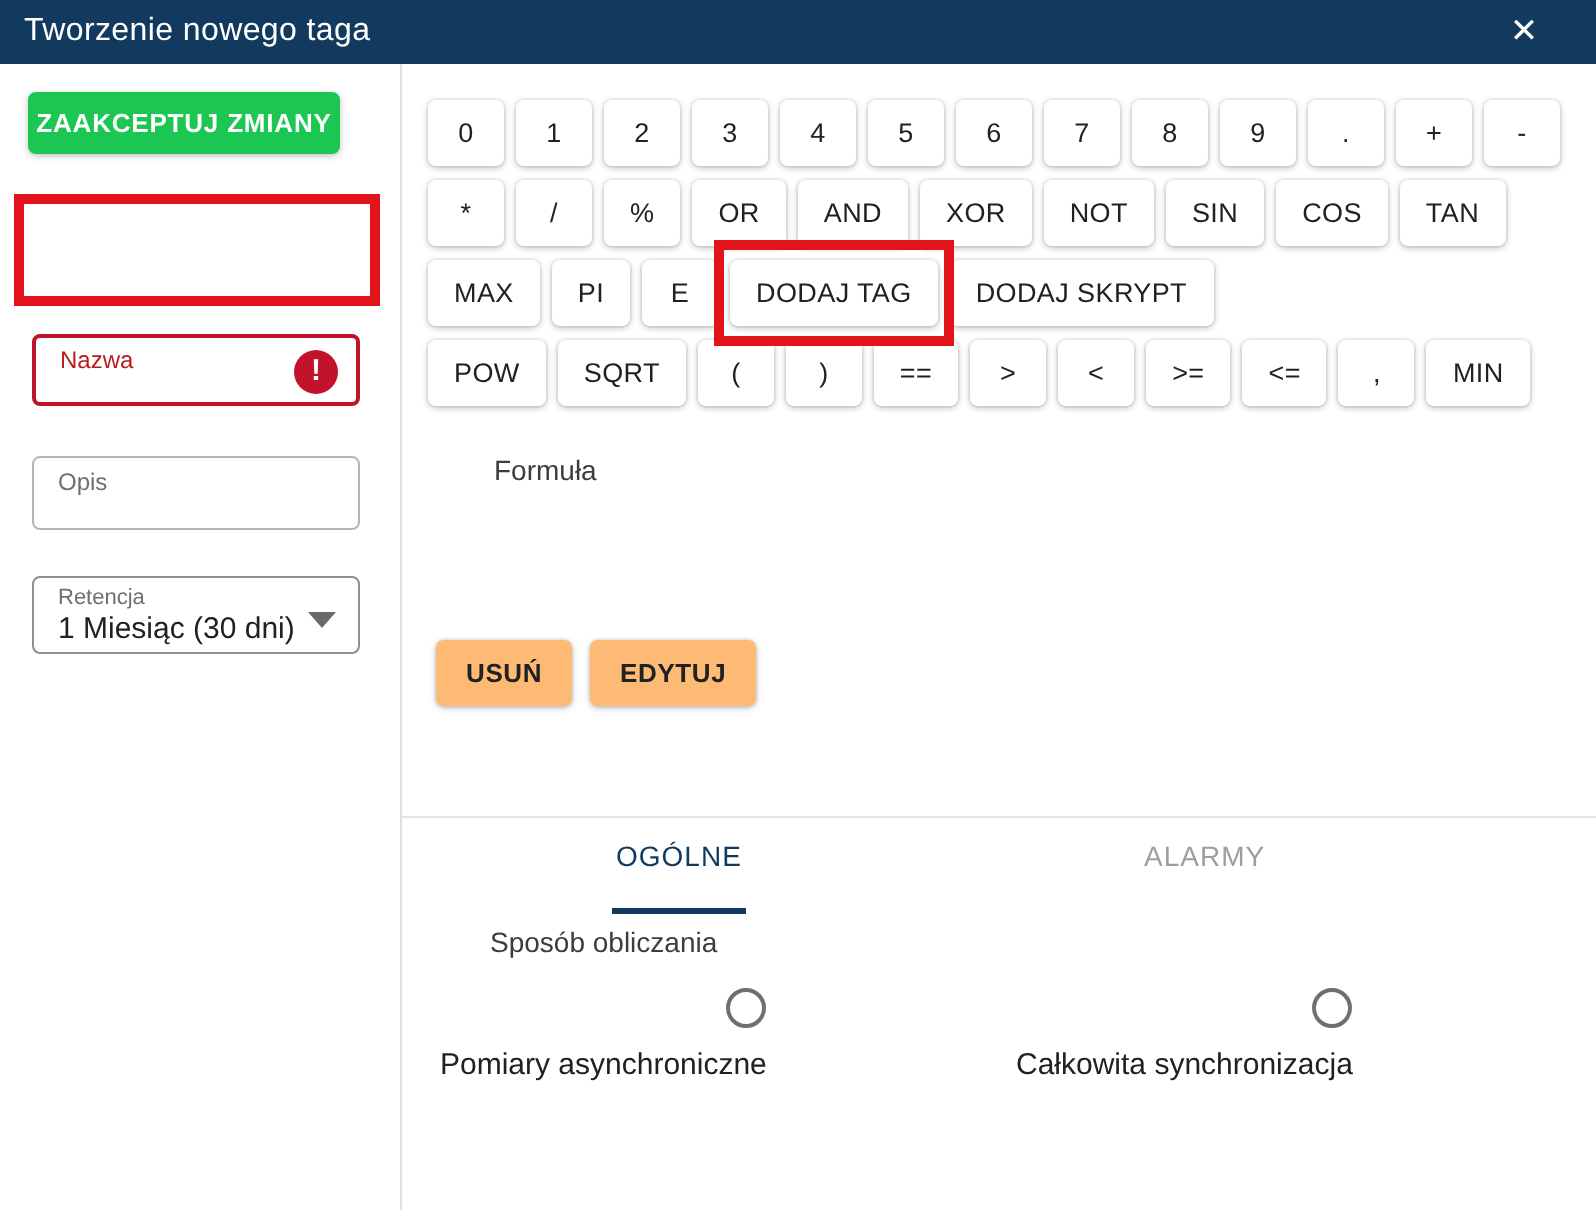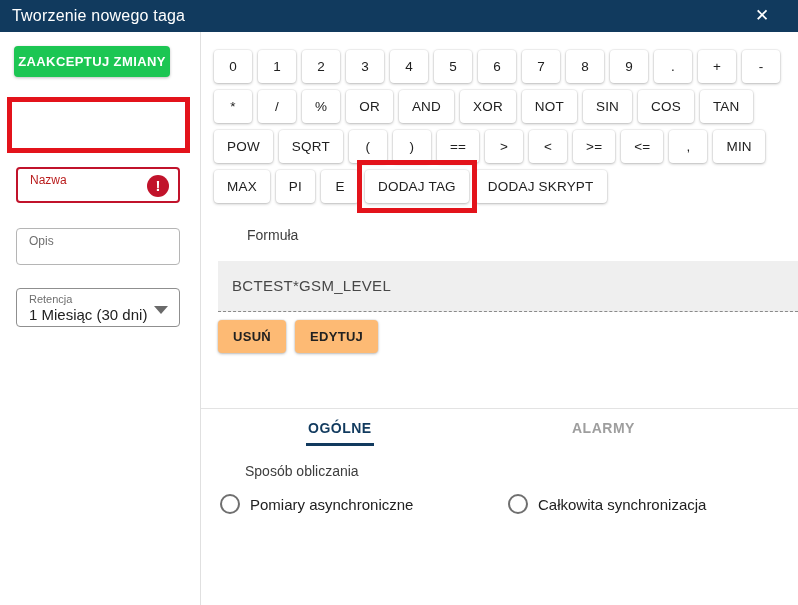--- a/index.html
+++ b/index.html
@@ -126,32 +126,32 @@
     color: #212121; letter-spacing: .3px; cursor: pointer;
   }
 
   
   .h-divider {
     position: absolute; left: 201px; right: 0; top: 408px; height: 1px;
     background: #e3e3e3;
   }
   .tab {
     position: absolute; top: 420px;
-    font-size: 14px; font-weight: 700; letter-spacing: .5px;
-    padding: 0 2px 7px 2px; cursor: pointer;
+    font-size: 14px; font-weight: 400; letter-spacing: .5px;
+    padding: 0 2px 18px 2px; cursor: pointer;
   }
   .tab-general { left: 306px; color: #113a5e; border-bottom: 3px solid #113a5e; }
   .tab-alarms  { left: 570px; color: #9e9e9e; }
 
   
   .calc-label {
     position: absolute; left: 220px; top: 463px;
     font-size: 14px; color: #3d3d3d; margin-left: 25px;
   }
-  .radio-option { position: absolute; top: 494px; display: flex; align-items: center; gap: 10px; }
+  .radio-option { position: absolute; top: 494px; display: flex; align-items: flex-end; gap: 10px; flex-direction: column; }
   .radio-opt-1 { left: 220px; }
   .radio-opt-2 { left: 508px; }
   .radio-circle {
     width: 20px; height: 20px; border-radius: 50%;
     border: 2px solid #6f6f6f; background: #fff; cursor: pointer;
     flex: 0 0 auto;
   }
   .radio-label { font-size: 15px; color: #212121; }
 </style>
 </head>
@@ -207,46 +207,45 @@
       <button class="kbtn">%</button>
       <button class="kbtn">OR</button>
       <button class="kbtn">AND</button>
       <button class="kbtn">XOR</button>
       <button class="kbtn">NOT</button>
       <button class="kbtn">SIN</button>
       <button class="kbtn">COS</button>
       <button class="kbtn">TAN</button>
     </div>
     <div class="krow">
+      <button class="kbtn">MAX</button>
+      <button class="kbtn">PI</button>
+      <button class="kbtn">E</button>
+      <span class="key-wrap">
+        <button class="kbtn">DODAJ TAG</button>
+        <span class="annotation-key"></span>
+      </span>
+      <button class="kbtn">DODAJ SKRYPT</button>
+    </div>
+    <div class="krow">
       <button class="kbtn">POW</button>
       <button class="kbtn">SQRT</button>
       <button class="kbtn">(</button>
       <button class="kbtn">)</button>
       <button class="kbtn">==</button>
       <button class="kbtn">&gt;</button>
       <button class="kbtn">&lt;</button>
       <button class="kbtn">&gt;=</button>
       <button class="kbtn">&lt;=</button>
       <button class="kbtn">,</button>
       <button class="kbtn">MIN</button>
     </div>
-    <div class="krow">
-      <button class="kbtn">MAX</button>
-      <button class="kbtn">PI</button>
-      <button class="kbtn">E</button>
-      <span class="key-wrap">
-        <button class="kbtn">DODAJ TAG</button>
-        <span class="annotation-key"></span>
-      </span>
-      <button class="kbtn">DODAJ SKRYPT</button>
-    </div>
   </div>
 
   <div class="formula-label">Formuła</div>
-  <div class="formula-box">BCTEST*GSM_LEVEL</div>
   <div class="formula-actions">
     <button class="action-btn">USUŃ</button>
     <button class="action-btn">EDYTUJ</button>
   </div>
 
   <div class="h-divider"></div>
   <div class="tab tab-general">OGÓLNE</div>
   <div class="tab tab-alarms">ALARMY</div>
 
   <div class="calc-label">Sposób obliczania</div>

